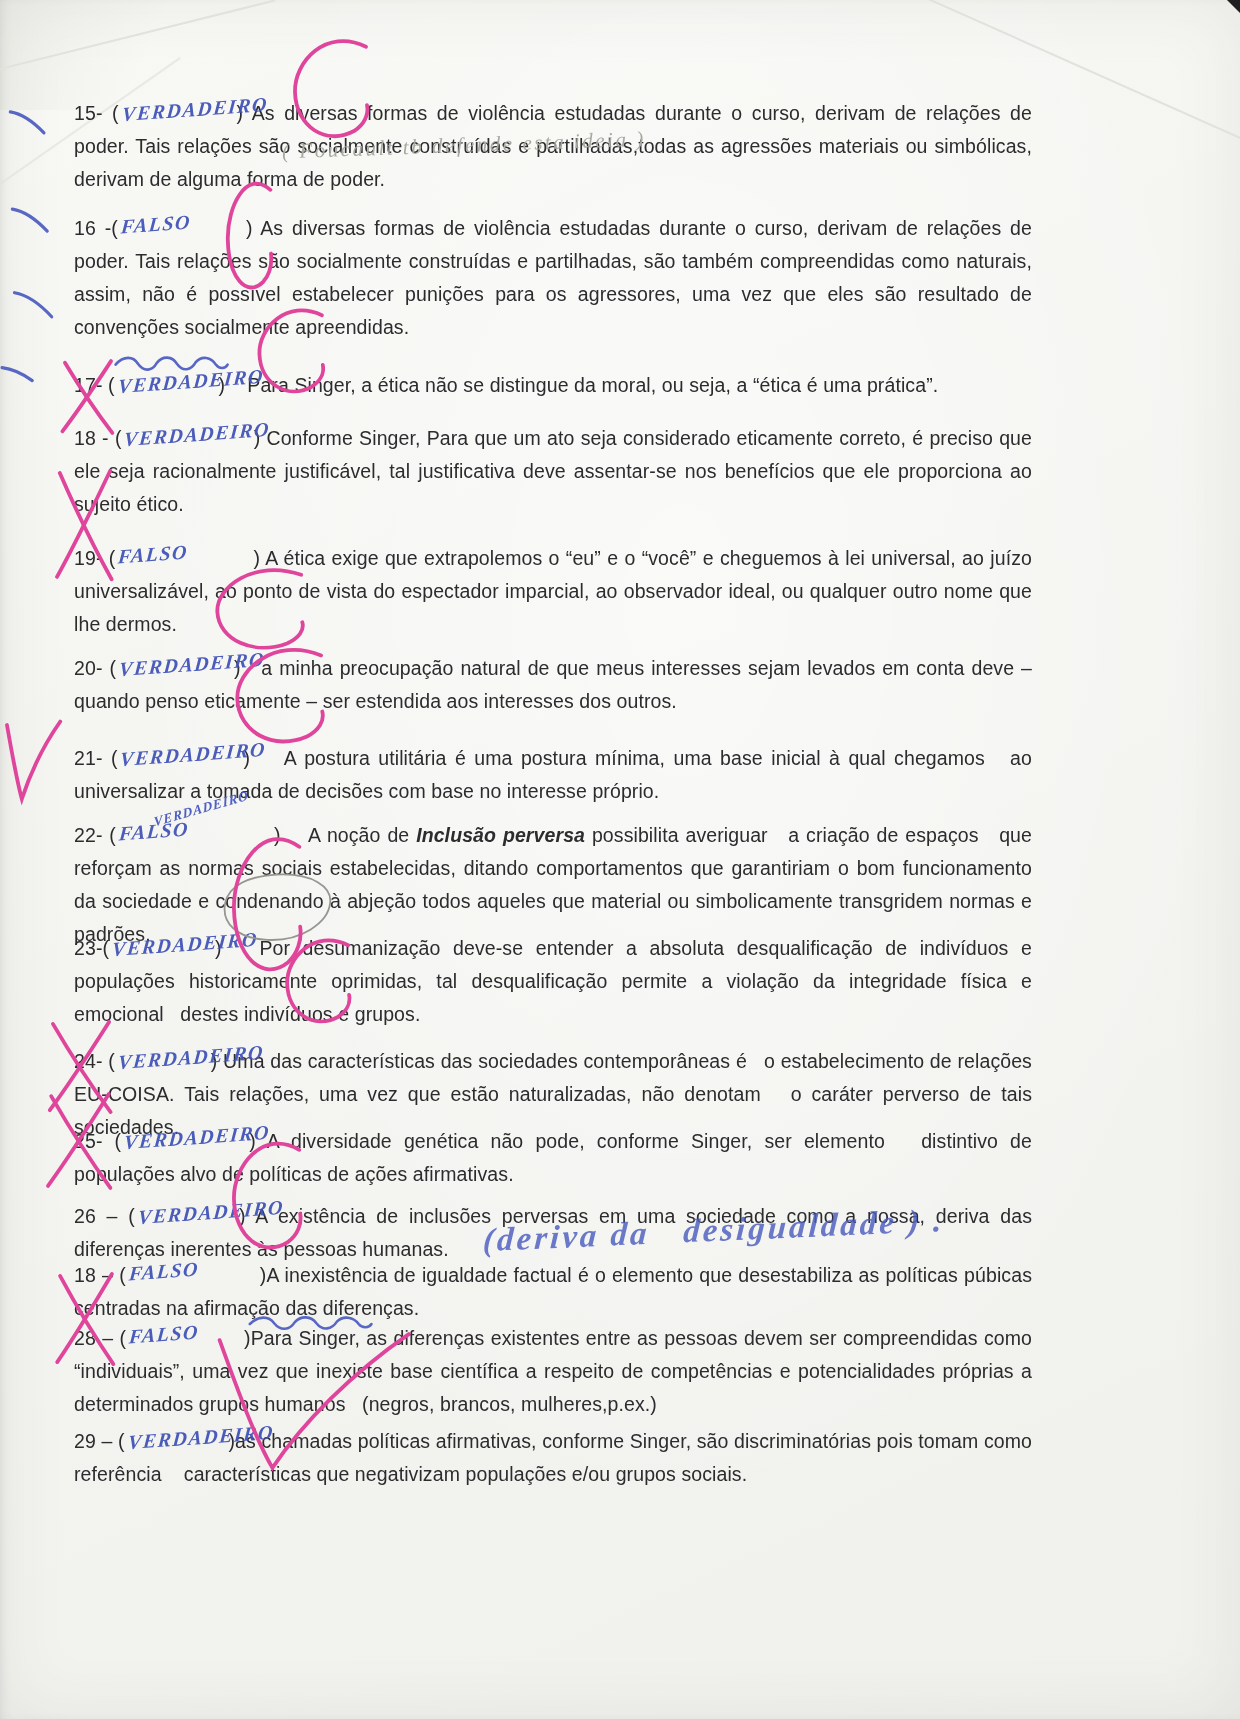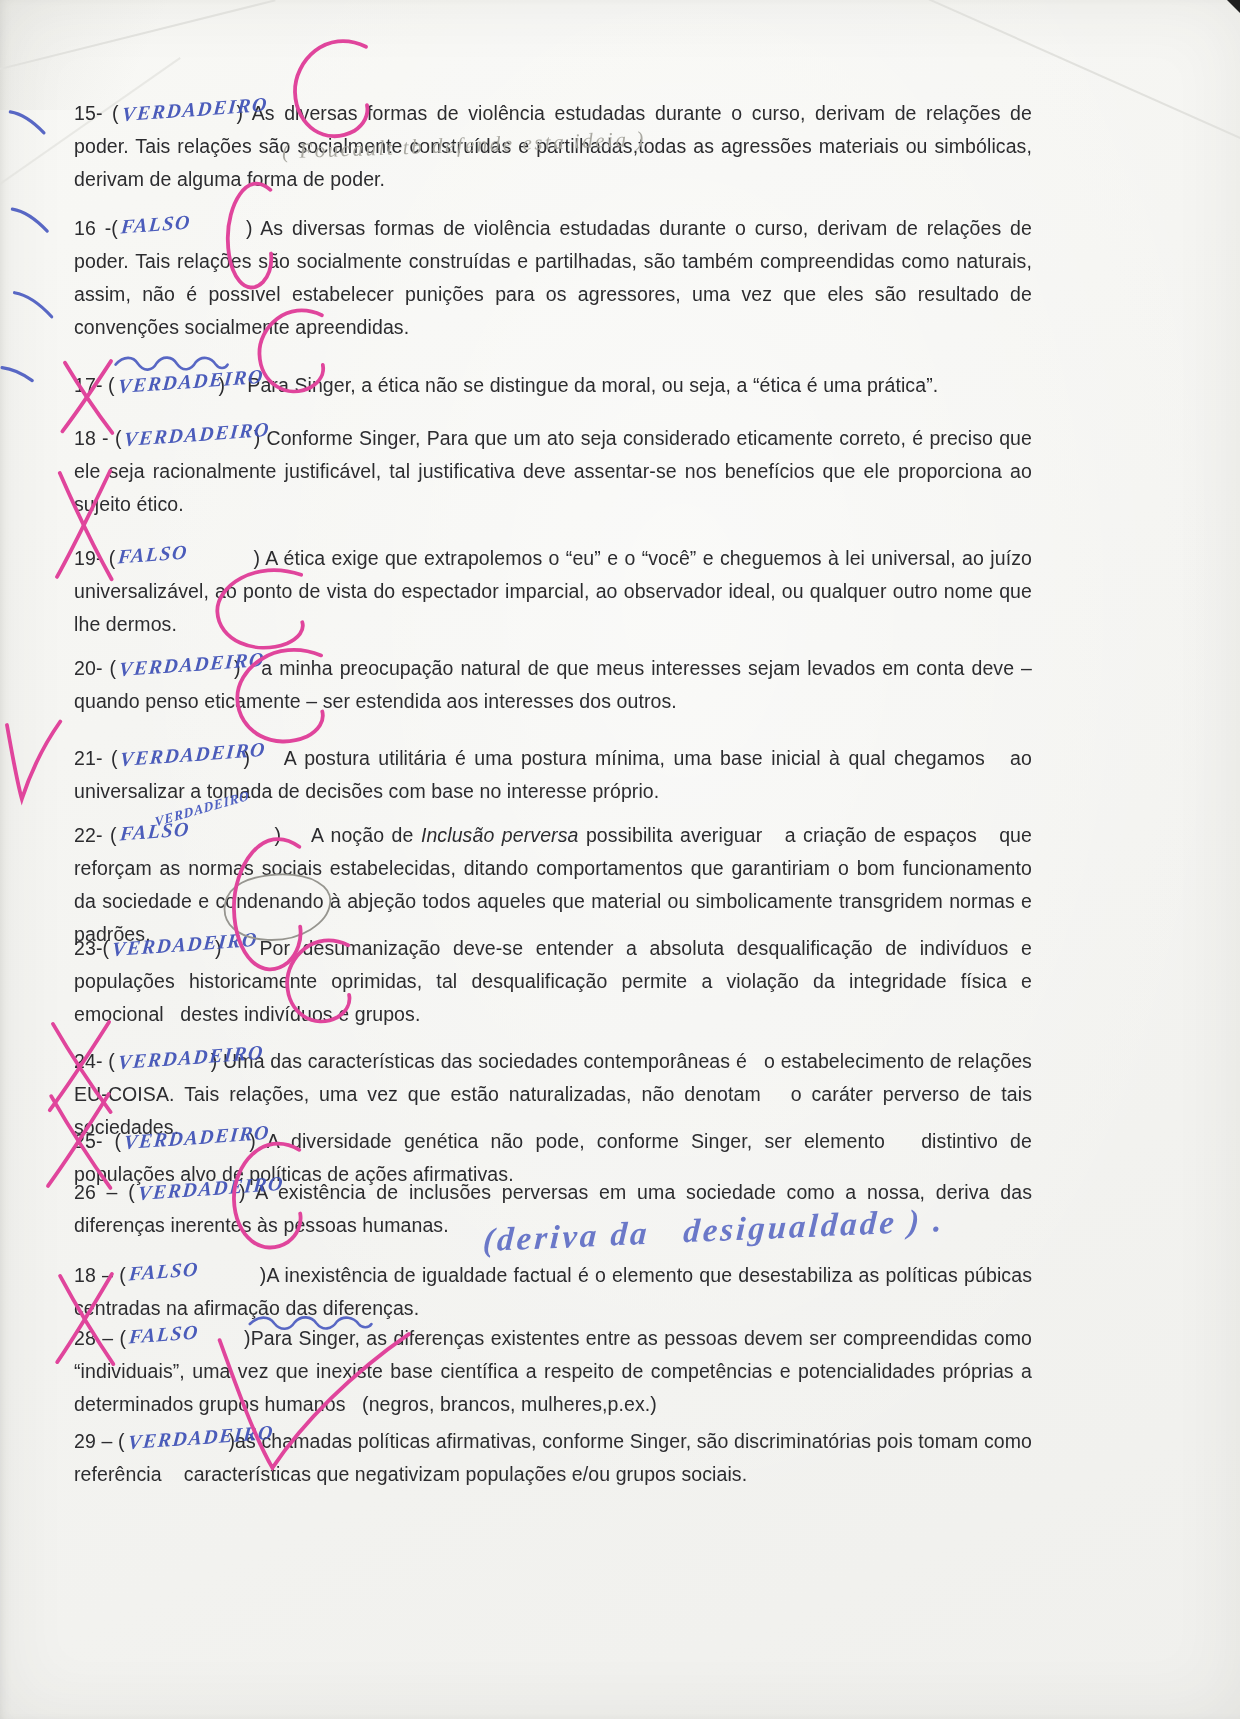--- a/index.html
+++ b/index.html
@@ -20,21 +20,21 @@
     border-top:13px solid #1f1f1f;border-left:13px solid transparent;}
   .corner-tl-shade{position:absolute;left:0;top:0;width:260px;height:110px;
     background:linear-gradient(115deg, rgba(160,160,150,.12), rgba(0,0,0,0) 55%);}
   
   .question{
     position:absolute; left:70px; width:958px; margin:4px;
     font-size:19.5px; line-height:33px; color:#2c2c2f;
     text-align:justify; letter-spacing:.1px;
   }
   .q-prefix,.q-close,.qtext{color:#2c2c2f;}
-  .qtext.italic{font-style:italic;}
+  .qtext.italic{font-style:italic;font-weight:bold;}
   .answer-slot{display:inline-block;position:relative;height:2px;vertical-align:baseline;}
   .hw-answer{
     position:absolute;left:3px;top:-25px;white-space:nowrap;
     font-family:"Liberation Serif",serif;font-style:italic;font-weight:700;
     font-size:20px;letter-spacing:1.5px;color:#4254b8;opacity:.95;
     transform:rotate(-4deg) skewX(-9deg);
   }
   .hw-correction{
     position:absolute;left:36px;top:-48px;white-space:nowrap;
     font-family:"Liberation Serif",serif;font-style:italic;font-weight:700;
@@ -92,21 +92,21 @@
       <p class="question" style="top: 208px;"><span class="q-prefix">16 -(</span><span class="answer-slot" style="width: 128px;"><span class="hw-answer">FALSO</span></span><span class="q-close">) </span><span class="qtext">As diversas formas de violência estudadas durante o curso, derivam de relações de poder. Tais relações são socialmente construídas e partilhadas, são também compreendidas como naturais, assim, não é possível estabelecer punições para os agressores, uma vez que eles são resultado de convenções socialmente apreendidas.</span></p>
       <p class="question" style="top: 365px;"><span class="q-prefix">17- (</span><span class="answer-slot" style="width: 104px;"><span class="hw-answer">VERDADEIRO</span></span><span class="q-close">)</span><span class="qtext">&nbsp;&nbsp;&nbsp;&nbsp;Para Singer, a ética não se distingue da moral, ou seja, a “ética é uma prática”.</span></p>
       <p class="question" style="top: 418px;"><span class="q-prefix">18 - (</span><span class="answer-slot" style="width: 126px;"><span class="hw-answer">VERDADEIRO</span></span><span class="q-close"> ) </span><span class="qtext">Conforme Singer, Para que um ato seja considerado eticamente correto, é preciso que ele seja racionalmente justificável, tal justificativa deve assentar-se nos benefícios que ele proporciona ao sujeito ético.</span></p>
       <p class="question" style="top: 538px;"><span class="q-prefix">19- (</span><span class="answer-slot" style="width: 138px;"><span class="hw-answer">FALSO</span></span><span class="q-close">) </span><span class="qtext">A ética exige que extrapolemos o “eu” e o “você” e cheguemos à lei universal, ao juízo universalizável, ao ponto de vista do espectador imparcial, ao observador ideal, ou qualquer outro nome que lhe dermos.</span></p>
       <p class="question" style="top: 648px;"><span class="q-prefix">20- (</span><span class="answer-slot" style="width: 118px;"><span class="hw-answer">VERDADEIRO</span></span><span class="q-close">)</span><span class="qtext">&nbsp;&nbsp;&nbsp;a minha preocupação natural de que meus interesses sejam levados em conta deve – quando penso eticamente – ser estendida aos interesses dos outros.</span></p>
       <p class="question" style="top: 738px;"><span class="q-prefix">21- (</span><span class="answer-slot" style="width: 126px;"><span class="hw-answer">VERDADEIRO</span></span><span class="q-close">)</span><span class="qtext">&nbsp;&nbsp;&nbsp;&nbsp;A postura utilitária é uma postura mínima, uma base inicial à qual chegamos&nbsp;&nbsp; ao universalizar a tomada de decisões com base no interesse próprio.</span></p>
       <p class="question" style="top: 815px;"><span class="q-prefix">22- (</span><span class="answer-slot" style="width: 158px;"><span class="hw-answer">FALSO</span><span class="hw-correction">VERDADEIRO</span></span><span class="q-close">)</span><span class="qtext">&nbsp;&nbsp;&nbsp;&nbsp;A noção de </span><span class="qtext italic">Inclusão perversa</span><span class="qtext"> possibilita averiguar&nbsp;&nbsp; a criação de espaços&nbsp;&nbsp; que reforçam as normas sociais estabelecidas, ditando comportamentos que garantiriam o bom funcionamento da sociedade e condenando à abjeção todos aqueles que material ou simbolicamente transgridem normas e padrões.</span></p>
       <p class="question" style="top: 928px;"><span class="q-prefix">23-(</span><span class="answer-slot" style="width: 106px;"><span class="hw-answer">VERDADEIRO</span></span><span class="q-close">)</span><span class="qtext">&nbsp;&nbsp;&nbsp;Por desumanização deve-se entender a absoluta desqualificação de indivíduos e populações historicamente oprimidas, tal desqualificação permite a violação da integridade física e emocional&nbsp;&nbsp; destes indivíduos e grupos.</span></p>
       <p class="question" style="top: 1041px;"><span class="q-prefix">24- (</span><span class="answer-slot" style="width: 96px;"><span class="hw-answer">VERDADEIRO</span></span><span class="q-close">) </span><span class="qtext">Uma das características das sociedades contemporâneas é&nbsp;&nbsp; o estabelecimento de relações EU-COISA. Tais relações, uma vez que estão naturalizadas, não denotam&nbsp;&nbsp; o caráter perverso de tais sociedades.</span></p>
       <p class="question" style="top: 1121px;"><span class="q-prefix">25- (</span><span class="answer-slot" style="width: 116px;"><span class="hw-answer">VERDADEIRO</span></span><span class="q-close"> ) </span><span class="qtext">A diversidade genética não pode, conforme Singer, ser elemento&nbsp;&nbsp; distintivo de populações alvo de políticas de ações afirmativas.</span></p>
-      <p class="question" style="top: 1172px;"><span class="q-prefix">26 – (</span><span class="answer-slot" style="width: 104px;"><span class="hw-answer">VERDADEIRO</span></span><span class="q-close">) </span><span class="qtext">A existência de inclusões perversas em uma sociedade como a nossa, deriva das diferenças inerentes às pessoas humanas.</span></p>
+      <p class="question" style="top: 1196px;"><span class="q-prefix">26 – (</span><span class="answer-slot" style="width: 104px;"><span class="hw-answer">VERDADEIRO</span></span><span class="q-close">) </span><span class="qtext">A existência de inclusões perversas em uma sociedade como a nossa, deriva das diferenças inerentes às pessoas humanas.</span></p>
       <p class="question" style="top: 1255px;"><span class="q-prefix">18 – (</span><span class="answer-slot" style="width: 134px;"><span class="hw-answer">FALSO</span></span><span class="q-close">)</span><span class="qtext">A inexistência de igualdade factual é o elemento que desestabiliza as políticas púbicas centradas na afirmação das diferenças.</span></p>
       <p class="question" style="top: 1318px;"><span class="q-prefix">28 – (</span><span class="answer-slot" style="width: 118px;"><span class="hw-answer">FALSO</span></span><span class="q-close">)</span><span class="qtext">Para Singer, as diferenças existentes entre as pessoas devem ser compreendidas como “individuais”, uma vez que inexiste base científica a respeito de competências e potencialidades próprias a determinados grupos humanos&nbsp;&nbsp; (negros, brancos, mulheres,p.ex.)</span></p>
       <p class="question" style="top: 1421px;"><span class="q-prefix">29 – (</span><span class="answer-slot" style="width: 104px;"><span class="hw-answer">VERDADEIRO</span></span><span class="q-close">)</span><span class="qtext">as chamadas políticas afirmativas, conforme Singer, são discriminatórias pois tomam como referência&nbsp;&nbsp;&nbsp;&nbsp;características que negativizam populações e/ou grupos sociais.</span></p>
     </div>
 
   <div class="pencil-note">( Foucault tb defende esta ideia )</div>
   <div class="blue-note">(deriva da&nbsp;&nbsp; desigualdade ) .</div>
 
   <div id="marks">
       <svg class="mark blue" viewBox="0 0 100 100" preserveAspectRatio="none" style="left: 8px; top: 106px; width: 58px; height: 42px;">

